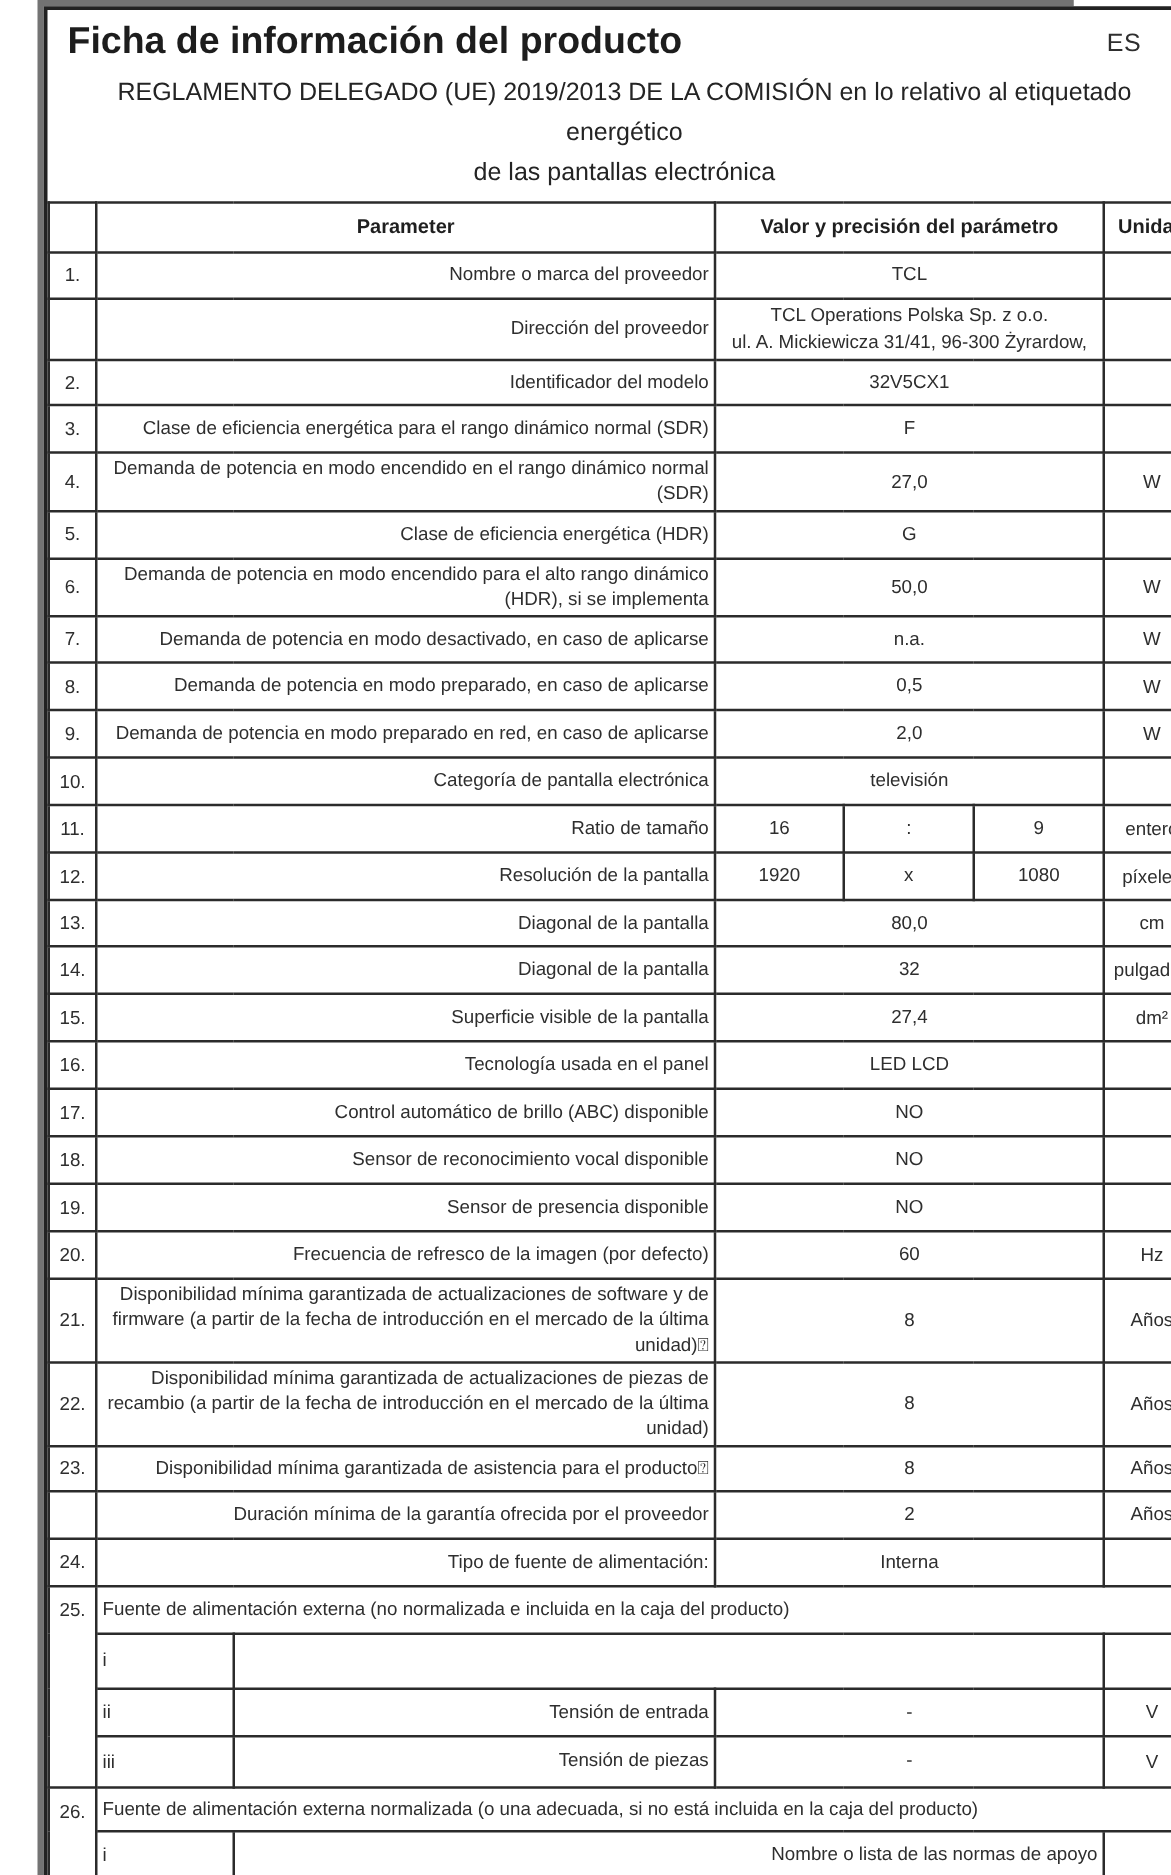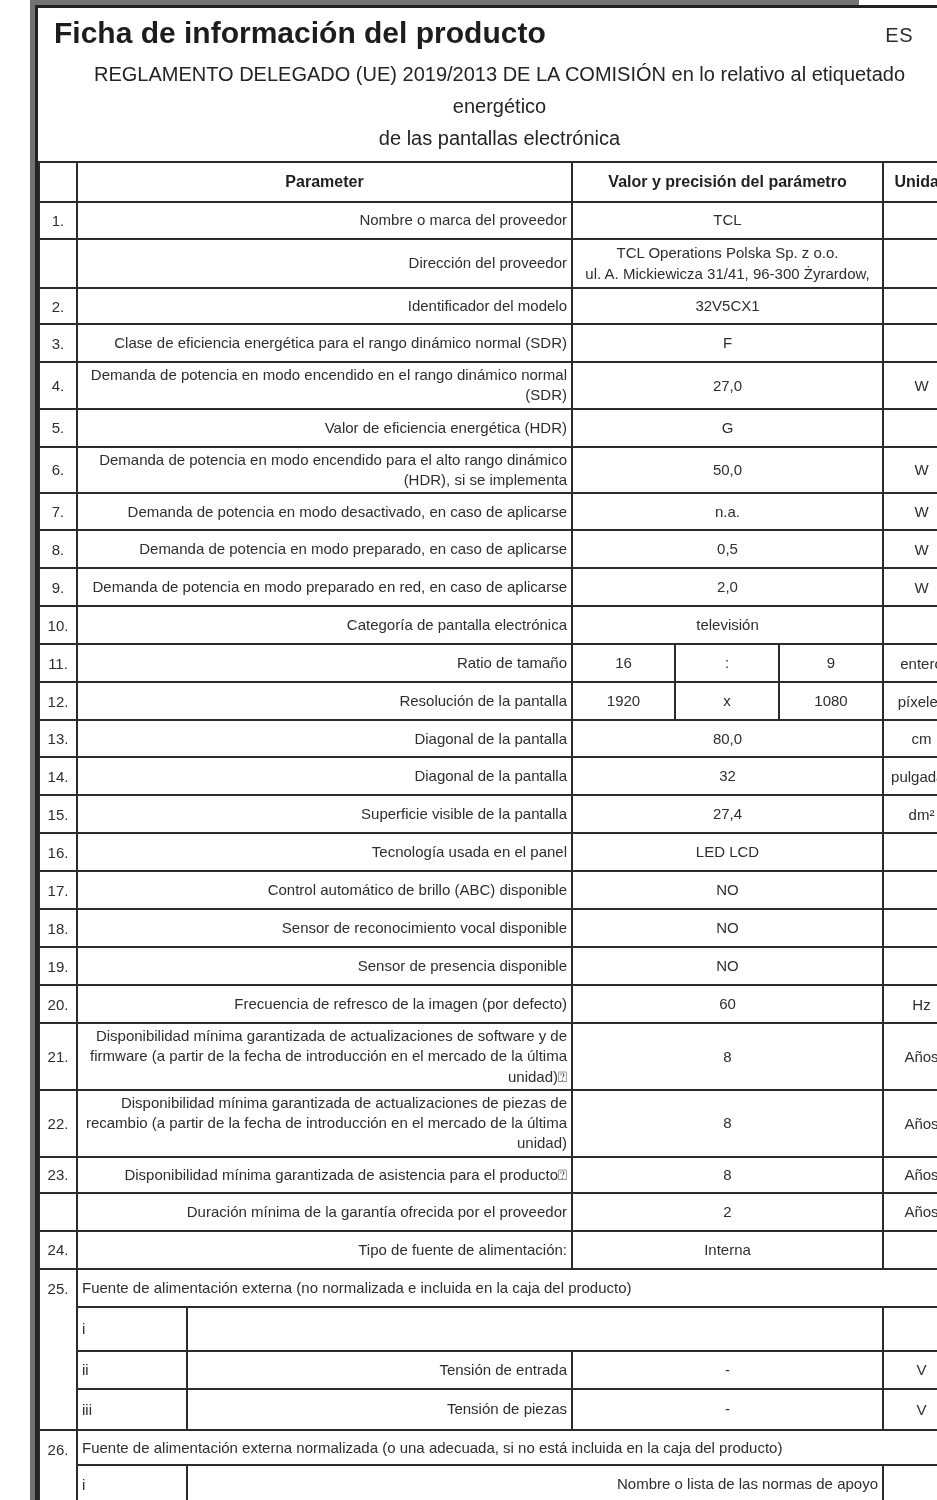--- a/index.html
+++ b/index.html
@@ -167,21 +167,21 @@
             <td class="unit"></td>
           </tr>
           <tr style="height: 37px;">
             <td class="num">4.</td>
             <td class="param" colspan="2">Demanda de potencia en modo encendido en el rango dinámico normal (SDR)</td>
             <td class="value" colspan="3">27,0</td>
             <td class="unit">W</td>
           </tr>
           <tr style="height: 38px;">
             <td class="num">5.</td>
-            <td class="param" colspan="2">Valor de eficiencia energética (HDR)</td>
+            <td class="param" colspan="2">Clase de eficiencia energética (HDR)</td>
             <td class="value" colspan="3">G</td>
             <td class="unit"></td>
           </tr>
           <tr style="height: 40px;">
             <td class="num">6.</td>
             <td class="param" colspan="2">Demanda de potencia en modo encendido para el alto rango dinámico (HDR), si se implementa</td>
             <td class="value" colspan="3">50,0</td>
             <td class="unit">W</td>
           </tr>
           <tr style="height: 37px;">

